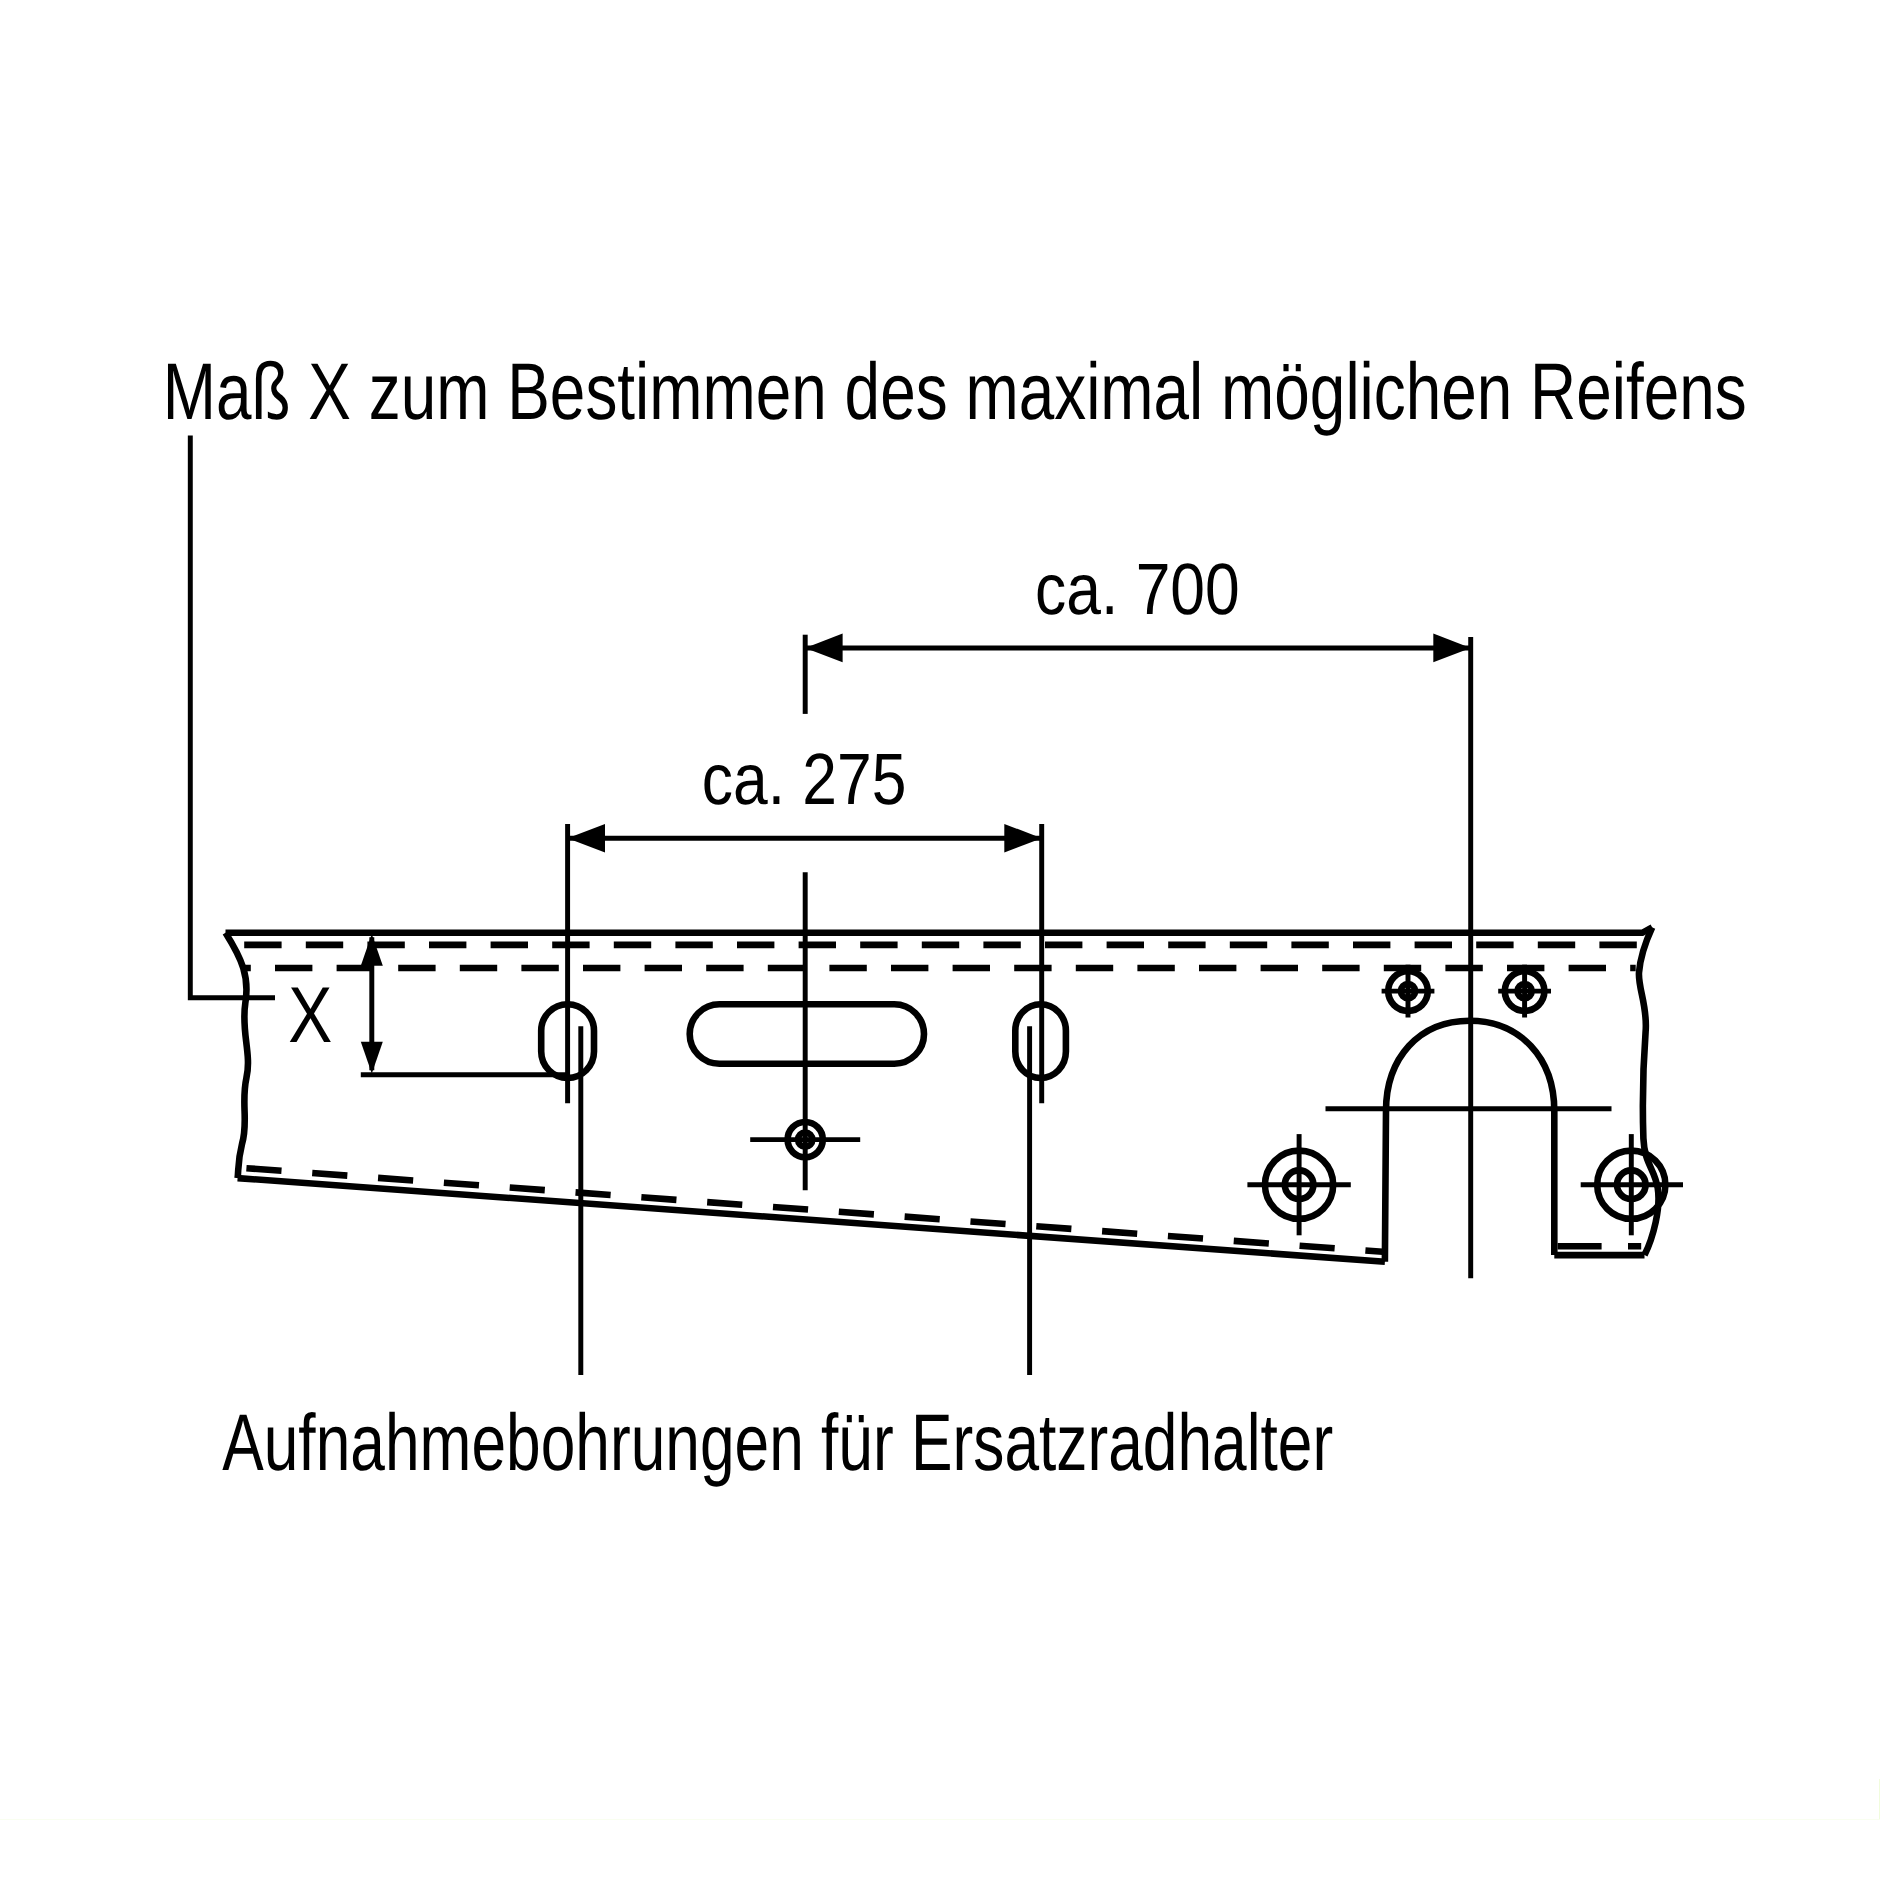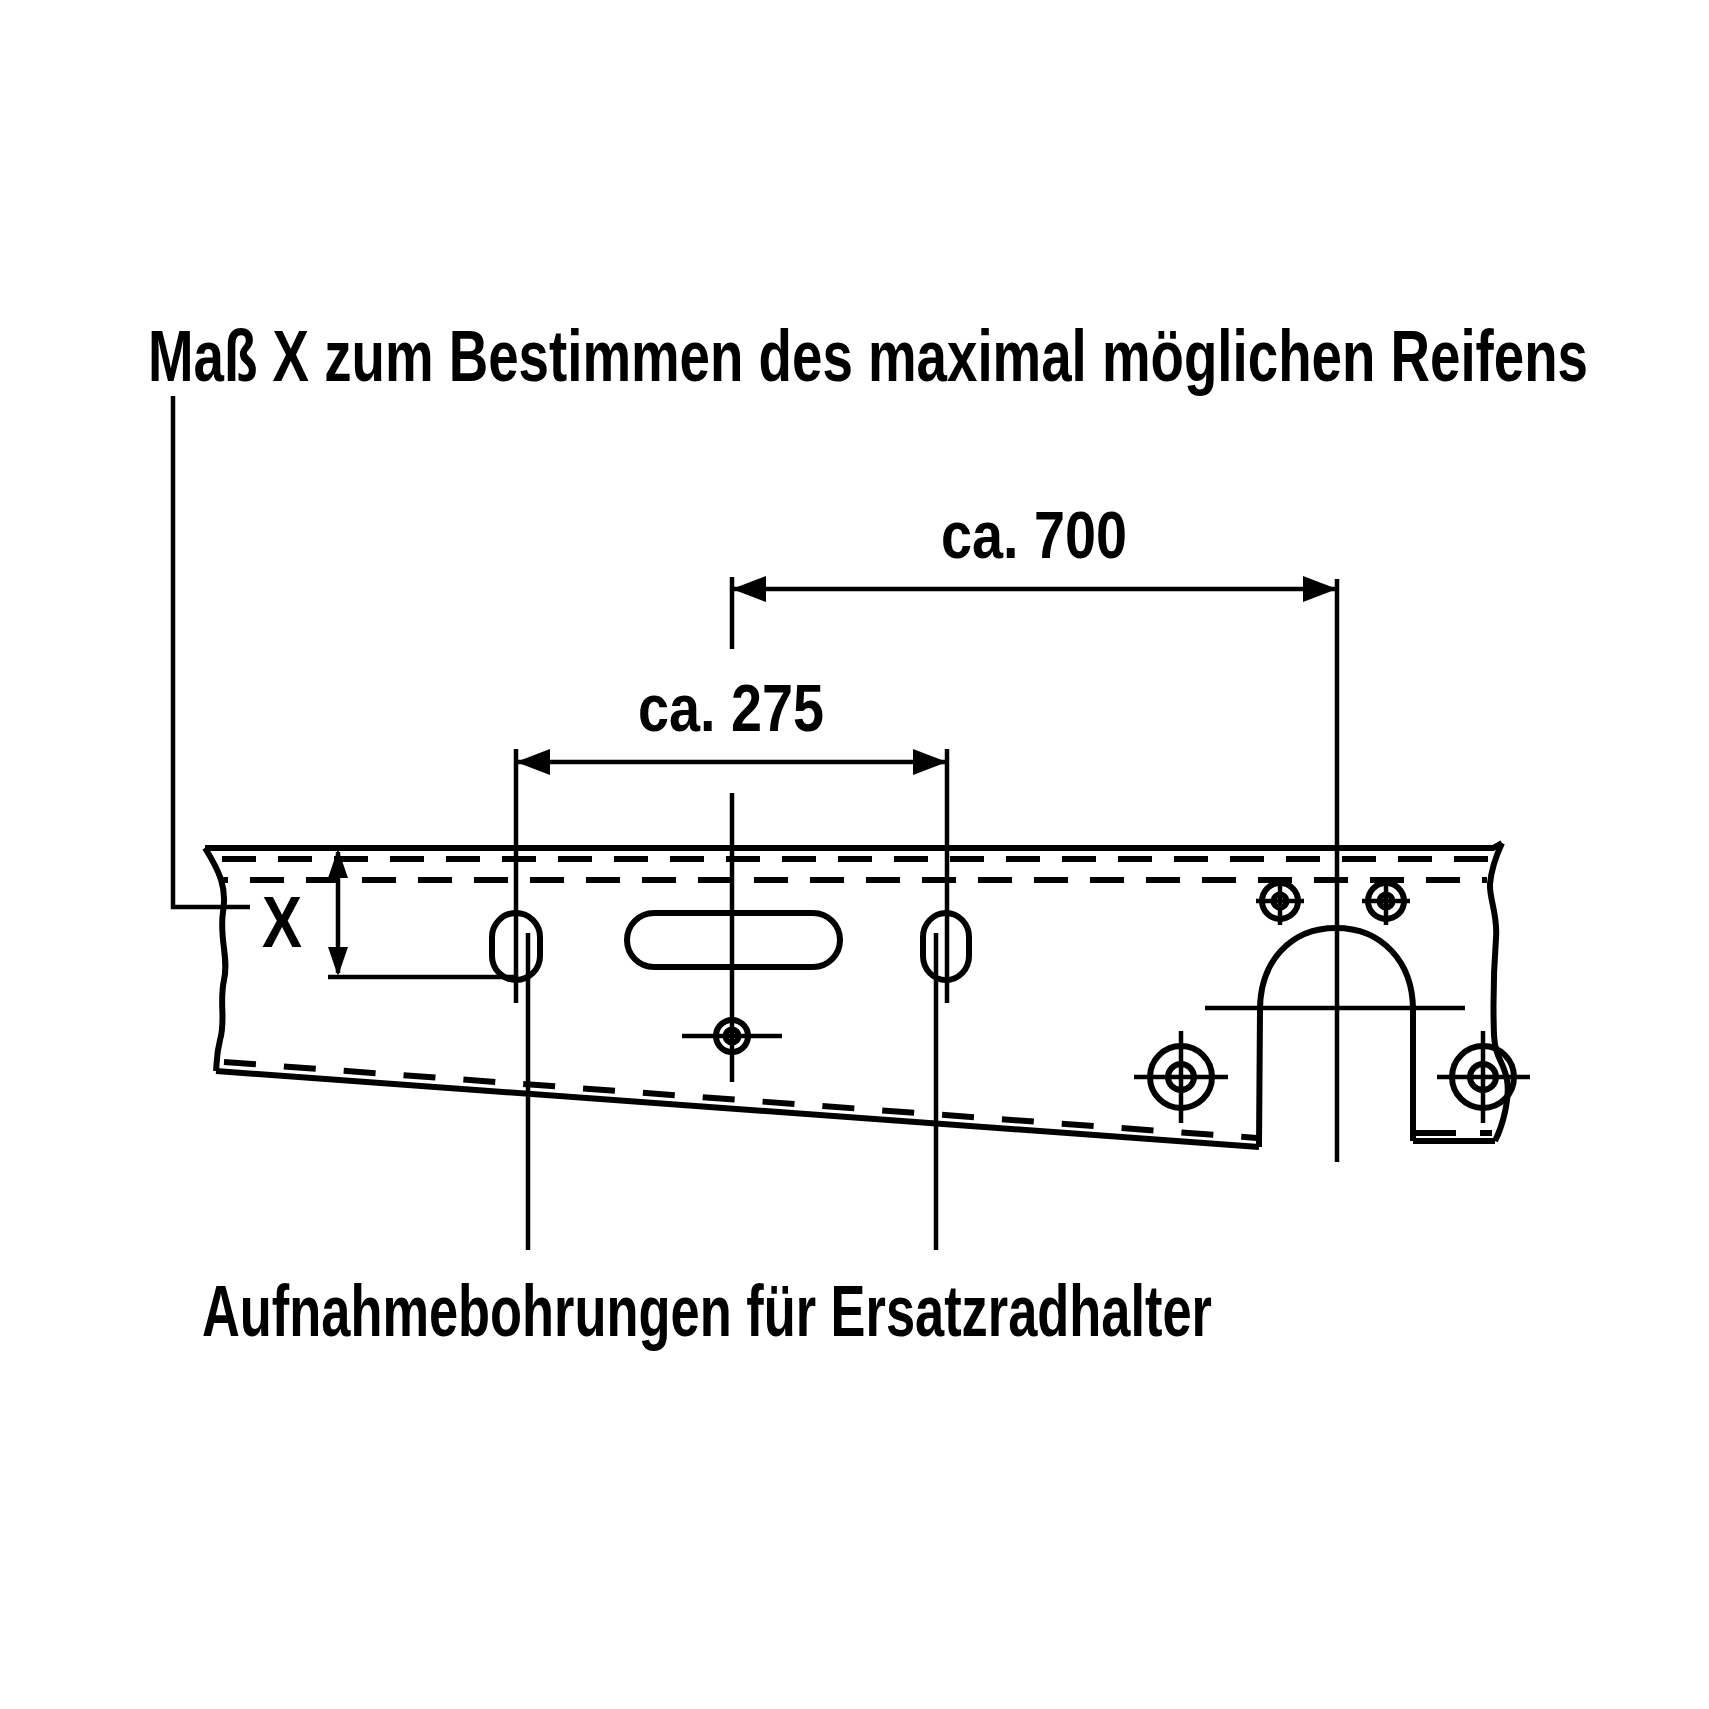--- a/index.html
+++ b/index.html
@@ -6,21 +6,20 @@
     margin: 0;
     padding: 0;
     background: #ffffff;
   }
   .stage {
     position: relative;
     width: 1709px;
     height: 1654px;
     background: #bef264;
     font-family: "Liberation Sans", "DejaVu Sans", sans-serif;
-    font-weight: bold;
   }
   svg { display: block; }
   text {
     font-family: "Liberation Sans", "DejaVu Sans", sans-serif;
     fill: #000000;
   }
   .outline { stroke: #000000; fill: none; stroke-width: 6; }
   .thin    { stroke: #000000; fill: none; stroke-width: 4.5; }
   .dash    { stroke: #000000; fill: none; stroke-width: 6; }
   .ah      { fill: #000000; stroke: none; }

